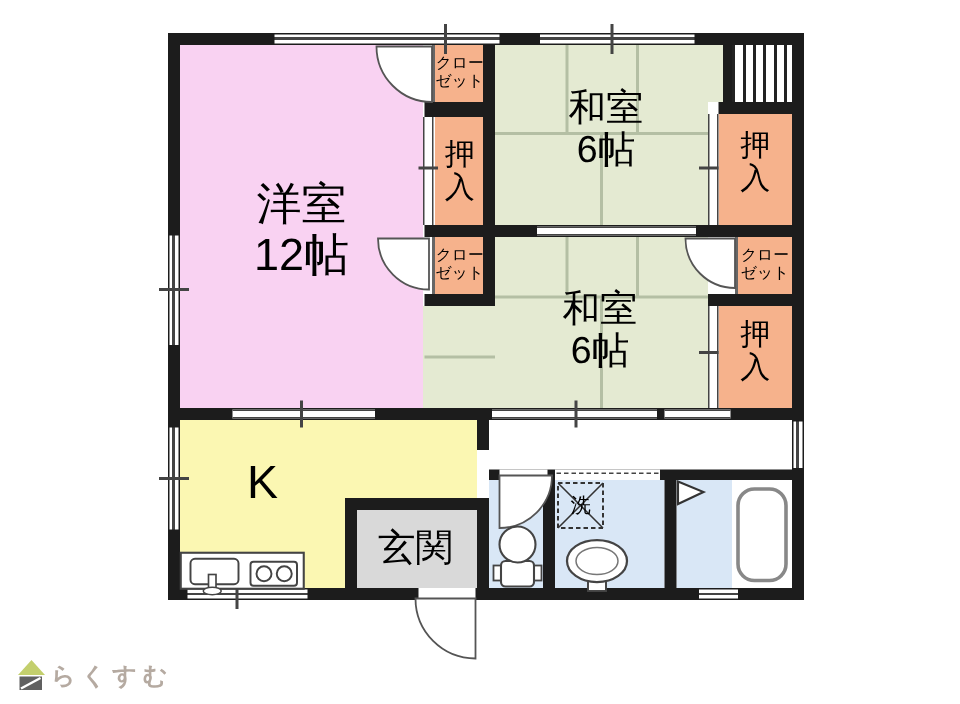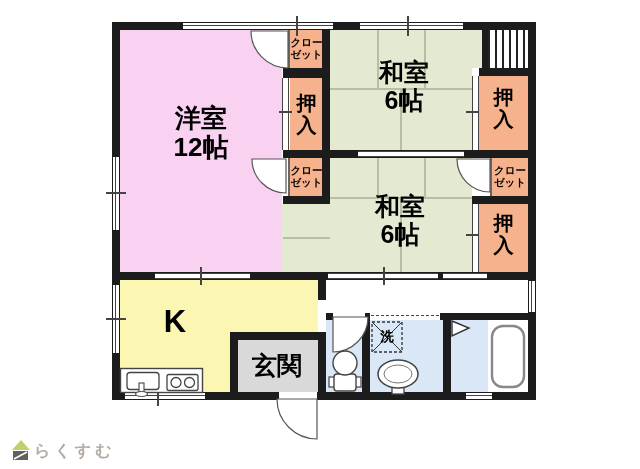--- a/index.html
+++ b/index.html
@@ -9,21 +9,21 @@
   .wall{position:absolute;background:var(--wall)}
   .fill{position:absolute}
   .winh{position:absolute;background:linear-gradient(to bottom,#fff 0 2px,#444 2px 3.4px,#fff 3.4px 100%)}
   .winv{position:absolute;background:linear-gradient(to right,#fff 0 2px,#444 2px 3.4px,#fff 3.4px 100%)}
   .sdv{position:absolute;background:#fff;border-left:1.5px solid #444;border-right:1.5px solid #444}
   .sdh{position:absolute;background:#fff;border-top:1.5px solid #444;border-bottom:1.5px solid #444}
   .gap{position:absolute;background:#fff}
   .tick{position:absolute;background:#444}
   .tat{position:absolute;background:var(--tatami-line)}
   .leaf{position:absolute;background:#666}
-  .lbl{position:absolute;font-weight:700;color:#000;text-align:center;line-height:1.12;white-space:pre-line}
+  .lbl{position:absolute;font-weight:400;color:#000;text-align:center;line-height:1.12;white-space:pre-line}
   .cjk-wrap{word-break:break-all}
   #logo-text{position:absolute;left:34px;top:441px;font-size:16px;font-weight:700;letter-spacing:4px;color:var(--logo-text)}
   svg.overlay{position:absolute;left:0;top:0;pointer-events:none}
 </style>
 </head>
 <body>
 
 <div class="fill" style="left:120px;top:30px;width:162px;height:242px;background:var(--western-room)"></div>
 <div class="fill" style="left:330px;top:30px;width:142px;height:120px;background:var(--japanese-room)"></div>
 <div class="fill" style="left:472px;top:30px;width:10px;height:38px;background:var(--japanese-room)"></div>
@@ -156,21 +156,21 @@
   <g>
     <rect x="492" y="326" width="32" height="61" rx="11" fill="#fff" stroke="#888" stroke-width="2.4"></rect>
   </g>
   <g>
     <path d="M12,450 L21,440 L30,450 Z" fill="var(--logo-green)"></path>
     <rect x="13" y="451" width="15" height="9" fill="var(--logo-dark)"></rect>
     <line x1="14" y1="459" x2="27" y2="452" stroke="#fff" stroke-width="1.6"></line>
   </g>
 </svg>
 
-<div class="lbl" style="left:151px;top:104px;width:100px;font-size:26px">洋室
+<div class="lbl" style="left:151px;top:120px;width:100px;font-size:30px">洋室
 12帖</div>
 <div class="lbl" style="left:356px;top:58px;width:96px;font-size:25px">和室
 6帖</div>
 <div class="lbl" style="left:352px;top:192px;width:96px;font-size:25px">和室
 6帖</div>
 <div class="lbl" style="left:150px;top:305px;width:50px;font-size:31px">K</div>
 <div class="lbl" style="left:238px;top:351px;width:78px;font-size:25px">玄関</div>
 <div class="lbl cjk-wrap" style="left:294px;top:92px;width:25px;font-size:20px">押入</div>
 <div class="lbl cjk-wrap" style="left:491px;top:86px;width:25px;font-size:20px">押入</div>
 <div class="lbl cjk-wrap" style="left:491px;top:212px;width:25px;font-size:20px">押入</div>

